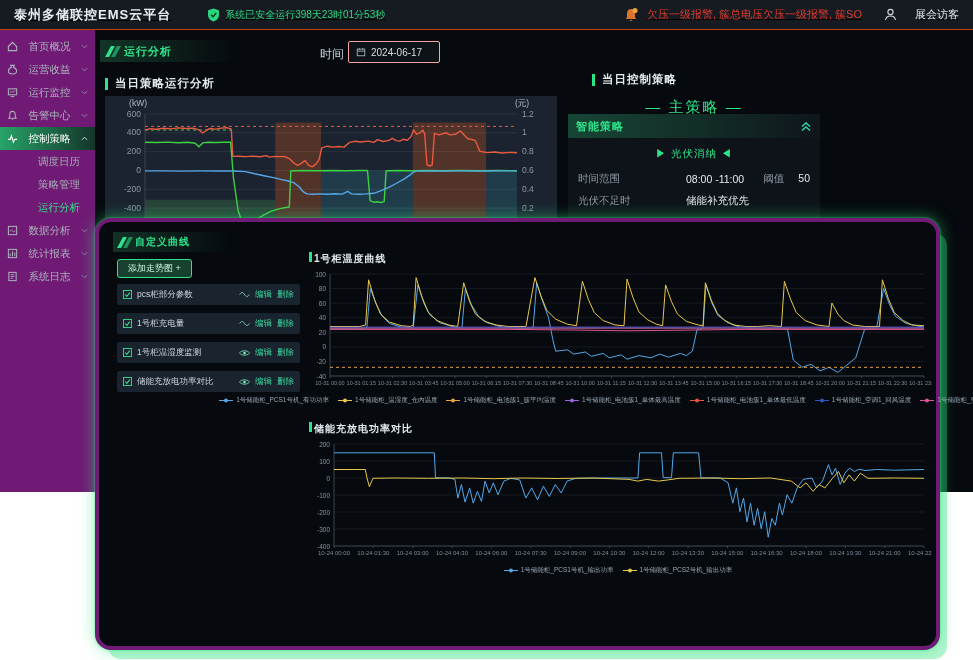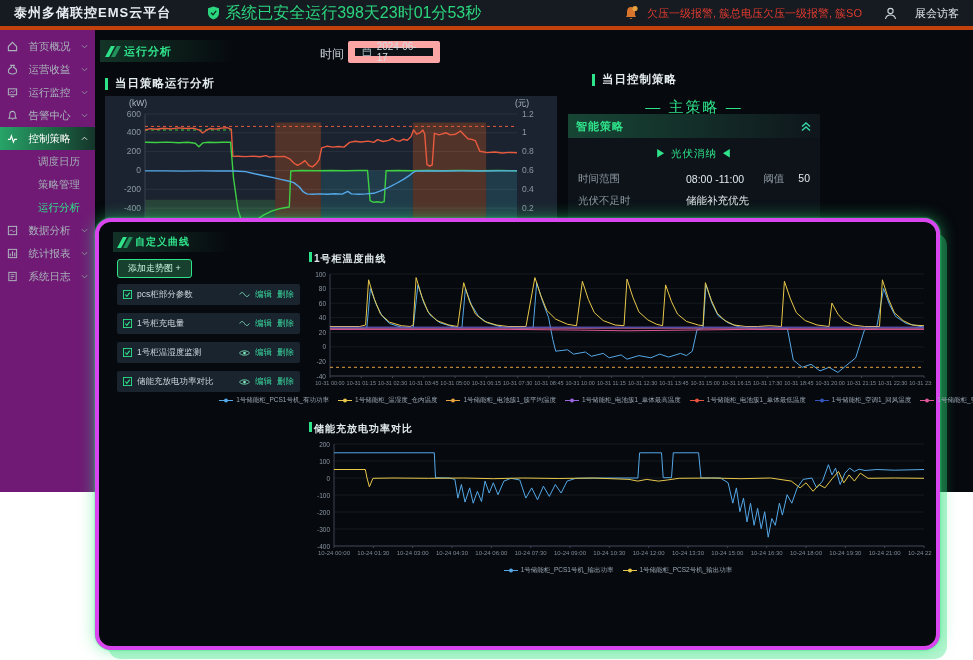--- a/index.html
+++ b/index.html
@@ -2,67 +2,67 @@
 <html><head>
 <meta charset="utf-8">
 <style>
   html,body{margin:0;padding:0;background:#fff;}
   .stage{position:relative;width:973px;height:660px;background:#fff;overflow:hidden;
          font-family:"Liberation Sans",sans-serif;-webkit-font-smoothing:antialiased;}
   
   .app{position:absolute;left:0;top:0;width:973px;height:492px;background:#06090e;overflow:hidden;}
   .header{position:absolute;left:0;top:0;width:973px;height:30px;background:#161b22;
           display:flex;align-items:center;padding:0 14px;box-sizing:border-box;gap:10px;
-          border-bottom:4px solid #c2410c;}
+          border-bottom:1px solid #c2410c;text-decoration:underline;}
   .logo{color:#e8eef2;font-size:13px;font-weight:bold;letter-spacing:1px;}
   .runwrap{display:flex;align-items:center;gap:5px;margin-left:26px;}
-  .runtext{color:#2bd57e;font-size:16px;}
+  .runtext{color:#2bd57e;font-size:10px;}
   .hdr-right{margin-left:auto;display:flex;align-items:center;gap:8px;}
   .alarmtext{color:#e03a2e;font-size:11px;white-space:nowrap;}
   .visitor{color:#dfe6ea;font-size:11px;margin-left:10px;}
   .sidebar{position:absolute;left:0;top:30px;width:95px;height:462px;background:#701a75;padding-top:5px;box-sizing:border-box;text-align:center;}
   .mi{height:23px;display:flex;align-items:center;gap:5px;padding:0 7px;color:#aab4bb;font-size:10.5px;cursor:pointer;}
   .mi svg{flex:0 0 auto;}
   .mi .lbl{flex:1;}
   .mi.active{background:linear-gradient(90deg,#27a468,#14352a);color:#fff;}
   .mi.sub{padding-left:30px;color:#a4aeb5;}
   .mi.sub.active-sub{color:#2fe38a;background:none;}
   
   .tab-main{position:absolute;left:100px;top:40px;width:160px;height:22px;
             background:linear-gradient(90deg,#133527,rgba(10,16,20,0) 85%);
             display:flex;align-items:center;gap:6px;padding-left:8px;box-sizing:border-box;}
   .stripes{display:flex;gap:2px;}
   .stripes i{display:block;width:4px;height:11px;background:#2fe38a;transform:skewX(-28deg);}
   .stripes i:nth-child(2){opacity:.55;}
   .tab-main .t{color:#2fe38a;font-size:11px;font-weight:bold;letter-spacing:1px;}
   .time-label{position:absolute;left:320px;top:46px;color:#c9d2d8;font-size:12px;}
   .date-input{position:absolute;left:348px;top:41px;width:92px;height:20px;background:#0c1216;
-              border:7px solid #fca5a5;border-radius:2px;display:flex;align-items:center;gap:5px;
-              padding:4px 7px;box-sizing:border-box;color:#d5dde2;font-size:10px;}
+              border:1px solid #fca5a5;border-radius:2px;display:flex;align-items:center;gap:5px;
+              padding:10px 7px;box-sizing:border-box;color:#d5dde2;font-size:10px;}
   
   .ptitle{position:absolute;display:flex;align-items:center;gap:7px;}
   .ptitle .bar{width:3px;height:12px;background:#2fe38a;}
   .ptitle .tx{color:#e2eaee;font-size:11.5px;font-weight:bold;letter-spacing:1px;}
   .chart0-box{position:absolute;left:105px;top:96px;width:452px;height:137px;background:#1b2330;}
   .main-strategy{position:absolute;left:568px;top:98px;width:252px;text-align:center;
                  color:#2fe38a;font-size:15px;letter-spacing:2px;}
   .scard{position:absolute;left:568px;top:114px;width:252px;height:120px;background:#0d1319;overflow:hidden;}
   .scard-h{height:24px;background:linear-gradient(90deg,#174635,#0f161c);display:flex;align-items:center;
            padding:0 8px;color:#2fe38a;font-size:11px;font-weight:bold;letter-spacing:1px;}
   .scard-h .sp{flex:1;}
   .mode-row{text-align:center;color:#2fe38a;font-size:10.5px;margin:9px 0 7px;letter-spacing:1px;}
   .drow{display:flex;align-items:center;padding:4px 10px;font-size:10.5px;}
   .drow .k{width:64px;color:#8d98a1;}
   .drow .v{color:#e2eaee;margin-left:44px;}
   .drow .thr{margin-left:auto;display:flex;gap:14px;}
   .drow .thr .k2{color:#8d98a1;}
   .drow .thr .v2{color:#e2eaee;}
   
   .popup{position:absolute;left:95px;top:218px;width:845px;height:432px;background:#06090e;
-         border:4px solid #d946ef;border-radius:16px;box-sizing:border-box;z-index:10;
+         border:4px solid #701a75;border-radius:16px;box-sizing:border-box;z-index:10;
          box-shadow:0 0 16px rgba(47,227,124,.55),0 0 2px #2fe37c,10px 12px 0 -3px rgba(47,227,124,.35);}
   .popup-tab{position:absolute;left:14px;top:10px;width:140px;height:20px;
              background:linear-gradient(90deg,#123227,rgba(10,16,20,0) 85%);
              display:flex;align-items:center;gap:5px;padding-left:7px;box-sizing:border-box;}
   .popup-tab .t{color:#2fe38a;font-size:10px;font-weight:bold;letter-spacing:1px;}
   .add-btn{position:absolute;left:18px;top:37px;height:17px;line-height:17px;padding:0 10px;
            background:#17402f;border:1px solid #2fe38a;border-radius:3px;color:#c9f7de;font-size:9px;cursor:pointer;}
   .curve-list{position:absolute;left:18px;top:62px;width:183px;}
   .citem{height:21px;margin-bottom:8px;background:#1a242e;border-radius:2px;display:flex;
          align-items:center;gap:5px;padding:0 6px;box-sizing:border-box;}

